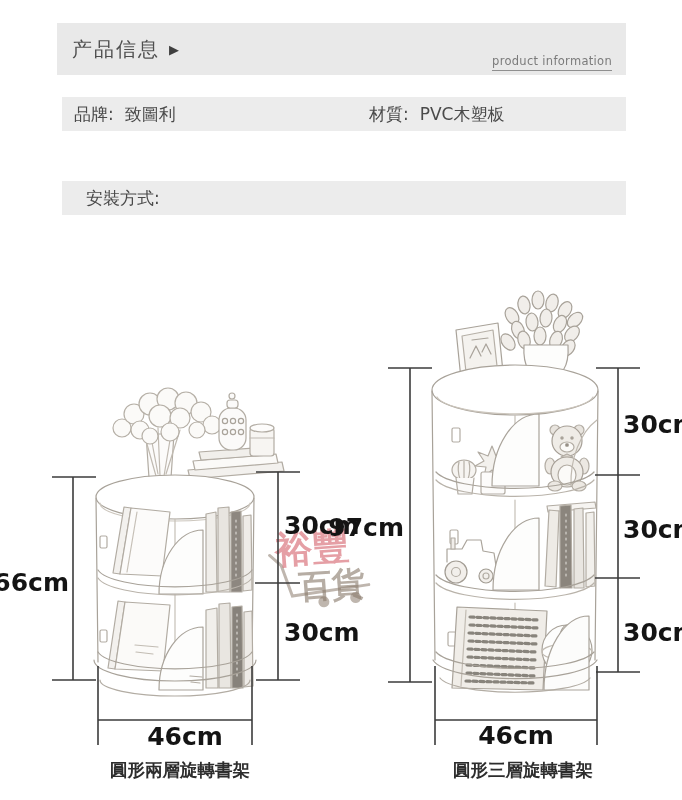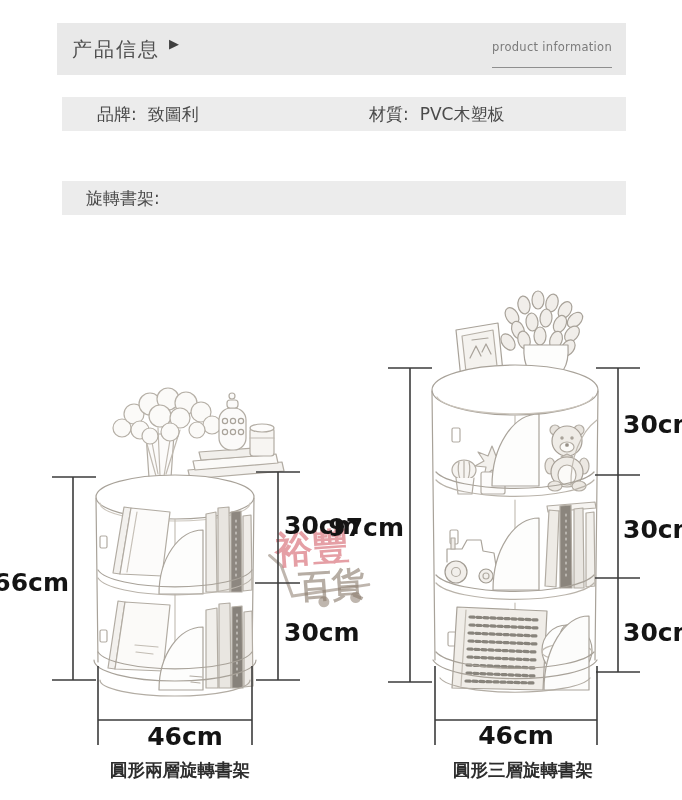--- a/index.html
+++ b/index.html
@@ -1,30 +1,30 @@
 <!DOCTYPE html>
 <html><head>
 <meta charset="utf-8">
 <style>
   html,body{margin:0;padding:0;background:#fff;}
   .page{position:relative;width:682px;height:800px;background:#ffffff;overflow:hidden;
         font-family:"DejaVu Sans","Liberation Sans",sans-serif;}
   
   .hdr{position:absolute;left:57px;top:23px;width:569px;height:52px;background:#e9e9e9;z-index:2;}
-  .hdr-title{position:absolute;left:15px;top:13px;display:flex;gap:9px;
+  .hdr-title{position:absolute;left:15px;top:13px;display:flex;align-items:center;gap:9px;
              font-size:20px;color:#4f4f4f;letter-spacing:2px;font-weight:500;}
   .hdr-arrow{font-size:13px;color:#3f3f3f;letter-spacing:0;}
-  .hdr-sub{position:absolute;right:14px;top:17px;font-size:11.5px;color:#7b7b7b;
-           border-bottom:1px solid #8f8f8f;padding-bottom:13px;letter-spacing:.3px;margin-left:40px;}
+  .hdr-sub{position:absolute;right:14px;top:31px;font-size:11.5px;color:#7b7b7b;
+           border-bottom:1px solid #8f8f8f;padding-bottom:2px;letter-spacing:.3px;margin-left:40px;}
   
   .spec{position:absolute;left:62px;top:97px;width:564px;z-index:2;}
   .srow{display:flex;align-items:center;height:34px;margin-bottom:8px;font-size:17px;color:#4a4a4a;}
   .srow.shaded{background:#ececec;}
   .cell{display:flex;gap:11px;box-sizing:border-box;}
-  .cell.l{width:283px;padding-left:35px;}
+  .cell.l{width:283px;padding-left:12px;}
   .cell.r{flex:1;margin-left:24px;}
   
   svg.illus{position:absolute;left:0;top:0;z-index:1;}
   .dim{font:700 25px "DejaVu Sans","Liberation Sans",sans-serif;fill:#141414;}
   .cap{font:700 17.5px "DejaVu Sans","Liberation Sans",sans-serif;fill:#2d2d2d;}
   .wm-top{font:700 37px "DejaVu Sans","Liberation Sans",sans-serif;opacity:.6;}
   .wm-bot{font:700 33px "DejaVu Sans","Liberation Sans",sans-serif;opacity:.62;}
 </style>
 </head>
 <body>
@@ -47,21 +47,21 @@
       </div>
       <div class="cell r">
         <span>材質:</span>
         <span>PVC木塑板</span>
       </div>
     </div>
     <div class="srow">
     </div>
     <div class="srow shaded">
       <div class="cell r">
-        <span>旋轉書架:</span>
+        <span>安裝方式:</span>
       </div>
     </div>
   </div>
 
   <svg class="illus" width="682" height="800" viewBox="0 0 682 800">
 
     <g stroke="#b2aca3" stroke-width="1.2" fill="none" stroke-linecap="round" stroke-linejoin="round">
 
       <g>
 

